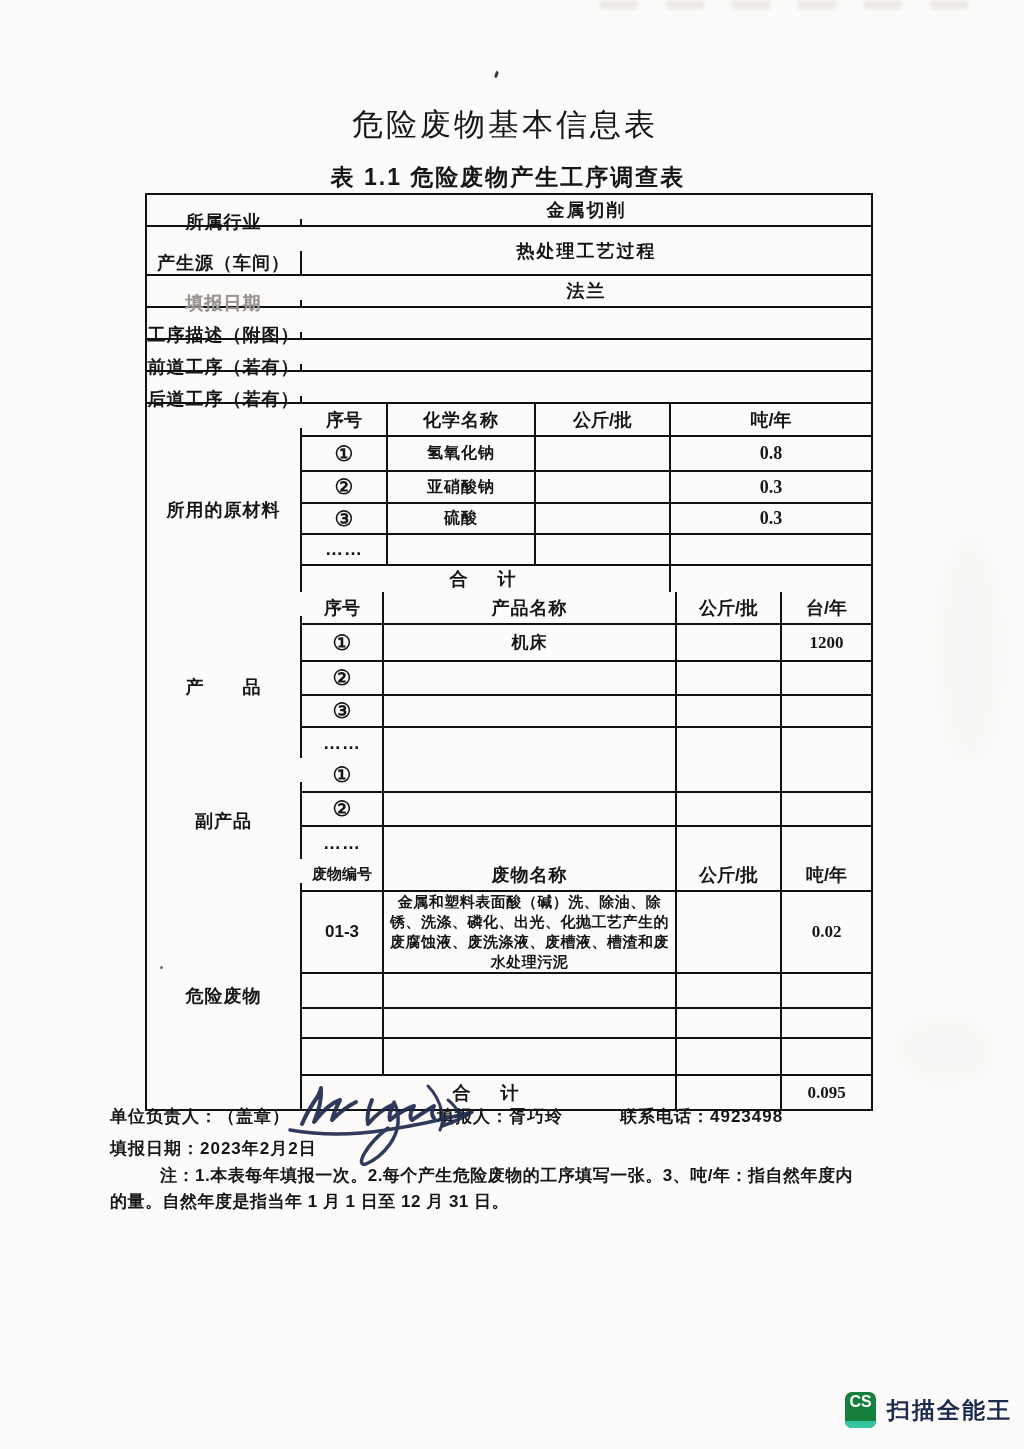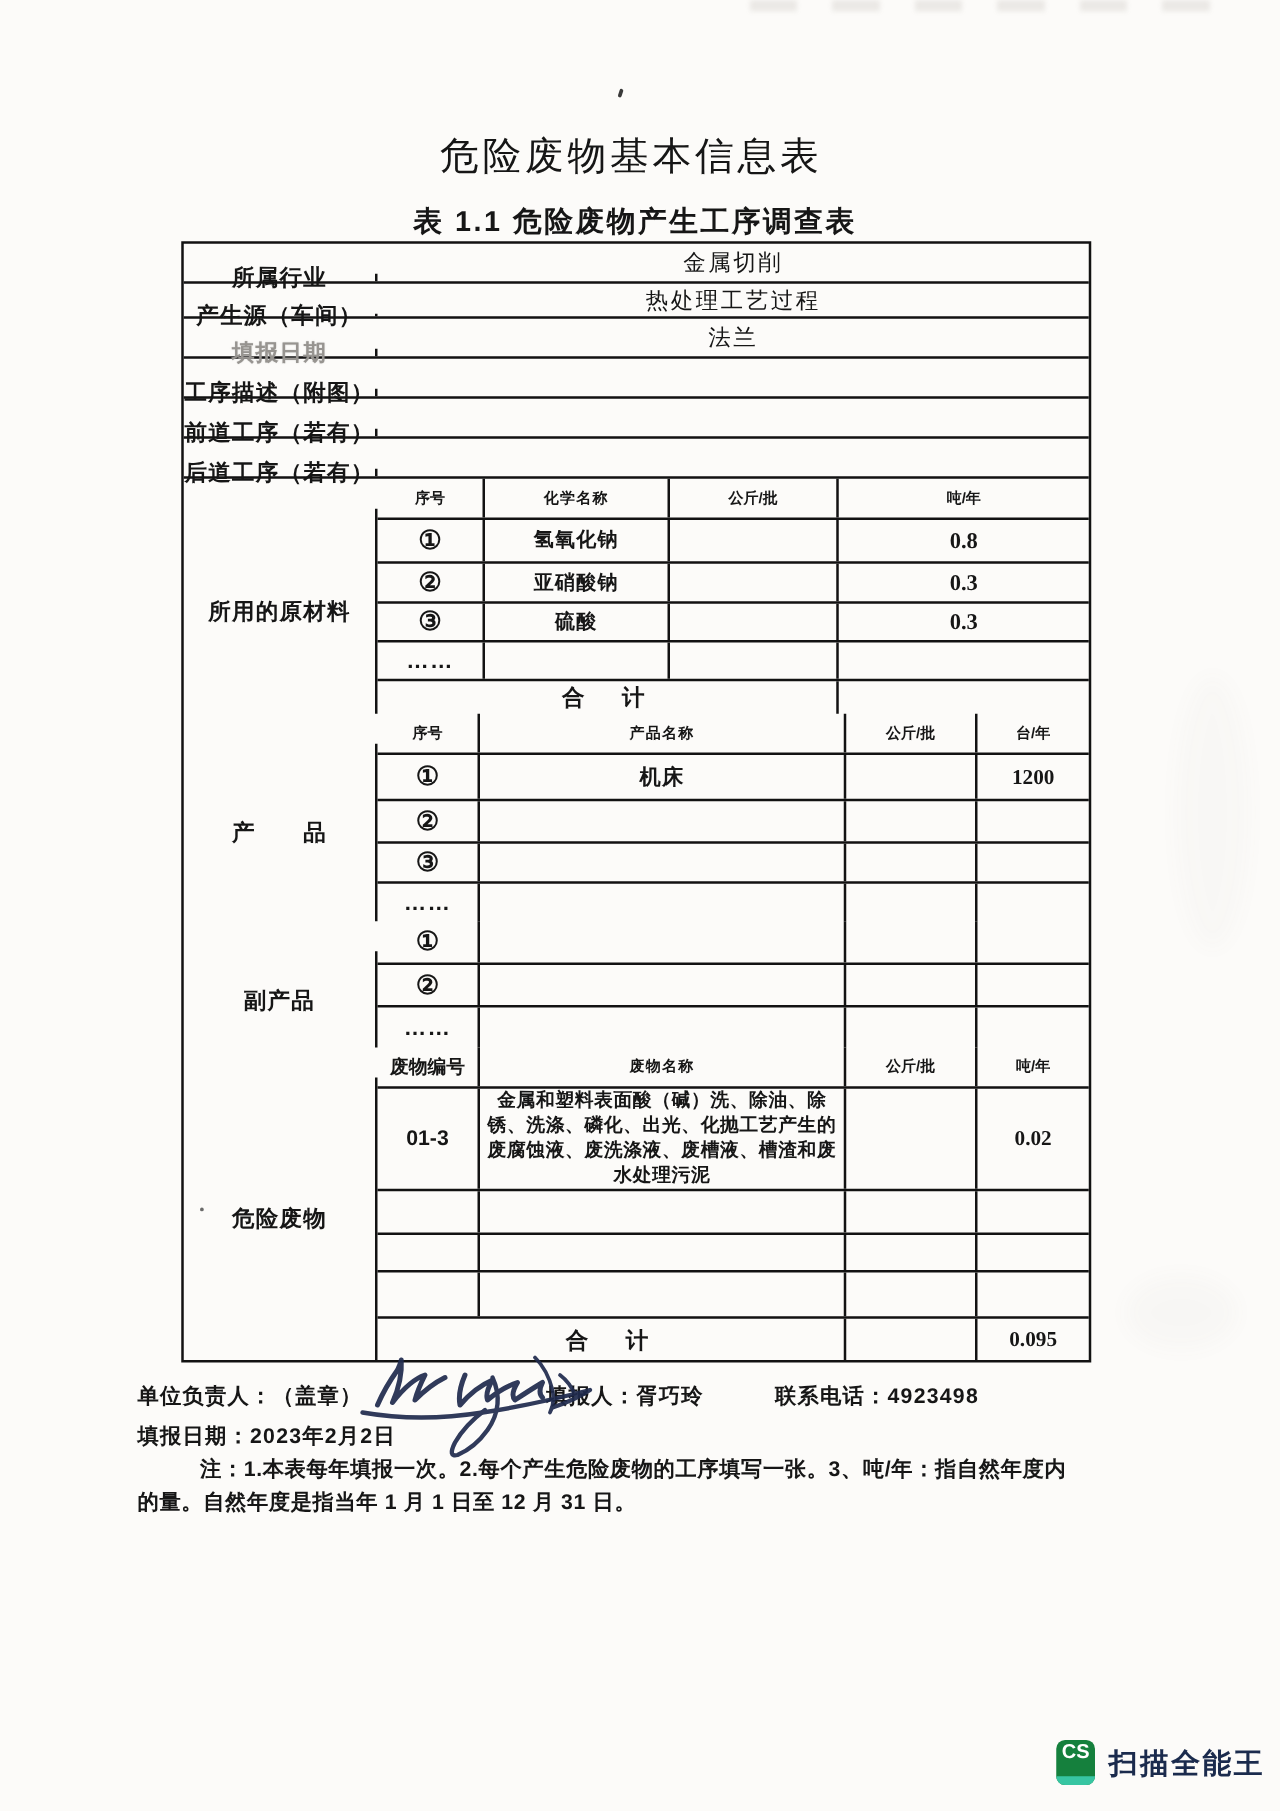--- a/index.html
+++ b/index.html
@@ -36,21 +36,21 @@
     border:2px solid #121212; background:transparent;
   }
   .row, .srow { display:flex; border-bottom:2px solid #121212; }
   .sec { display:flex; }
   .lab {
     width:155px; border-right:2px solid #121212; flex:0 0 155px;
     display:flex; align-items:center; justify-content:center;
     font-weight:bold; font-size:18px; letter-spacing:1px; text-align:center;margin-top:24px;
   }
   .val { flex:1; display:flex; align-items:center; justify-content:center;
-    font-weight:normal; font-size:18px; letter-spacing:2px; }
+    font-weight:bold; font-size:18px; letter-spacing:2px; }
   .sub { flex:1; display:flex; flex-direction:column; }
   .c {
     border-right:2px solid #121212;
     display:flex; align-items:center; justify-content:center;
     font-weight:bold; text-align:center;
   }
   .c:last-child { border-right:none; }
   .srow.final { border-bottom:none; }
 
   
@@ -60,21 +60,21 @@
   .m-tn  { flex:1; font-size:18px; font-family:"Liberation Serif", serif; }
   .m-merge { width:369px; flex:0 0 369px; font-size:18px; letter-spacing:6px; }
 
   
   .p-no  { width:82px;  flex:0 0 82px;  font-size:21px; }
   .p-nm  { width:293px; flex:0 0 293px; font-size:17px; letter-spacing:1px; }
   .p-kg  { width:105px; flex:0 0 105px; font-size:16px; }
   .p-tn  { flex:1; font-size:17px; font-family:"Liberation Serif", serif; }
   .p-merge { width:375px; flex:0 0 375px; font-size:18px; letter-spacing:6px; }
 
-  .hdr  { font-size:12px; }
+  .hdr  { font-size:18px; }
   .dots { font-size:18px; letter-spacing:1px; }
   .gray-label { color:#979490; text-shadow:0 0 1px rgba(150,150,150,.6); }
   .waste-name { font-size:15px; line-height:20px; padding:2px 6px; letter-spacing:.5px; }
 
   .footer-line { position:absolute; font-weight:bold; font-size:17px; letter-spacing:1px; white-space:nowrap; }
   .notes { position:absolute; left:110px; top:1163px; width:792px;
     font-weight:bold; font-size:17px; line-height:26px; letter-spacing:.5px; }
   .notes .n1 { text-indent:50px; }
 
   .signature { position:absolute; left:276px; top:1070px; width:214px; height:104px; }
@@ -104,21 +104,21 @@
 
   <div class="doc-title">危险废物基本信息表</div>
   <div class="doc-subtitle">表 1.1 危险废物产生工序调查表</div>
 
   <div class="tbl">
 
     <div class="row" style="height:32px">
       <div class="lab">所属行业</div>
       <div class="val">金属切削</div>
     </div>
-    <div class="row" style="height:28px">
+    <div class="row" style="height:49px">
       <div class="lab">产生源（车间）</div>
       <div class="val">热处理工艺过程</div>
     </div>
     <div class="row" style="height:32px">
       <div class="lab gray-label">填报日期</div>
       <div class="val">法兰</div>
     </div>
     <div class="row" style="height:32px">
       <div class="lab">工序描述（附图）</div>
       <div class="val"></div>

